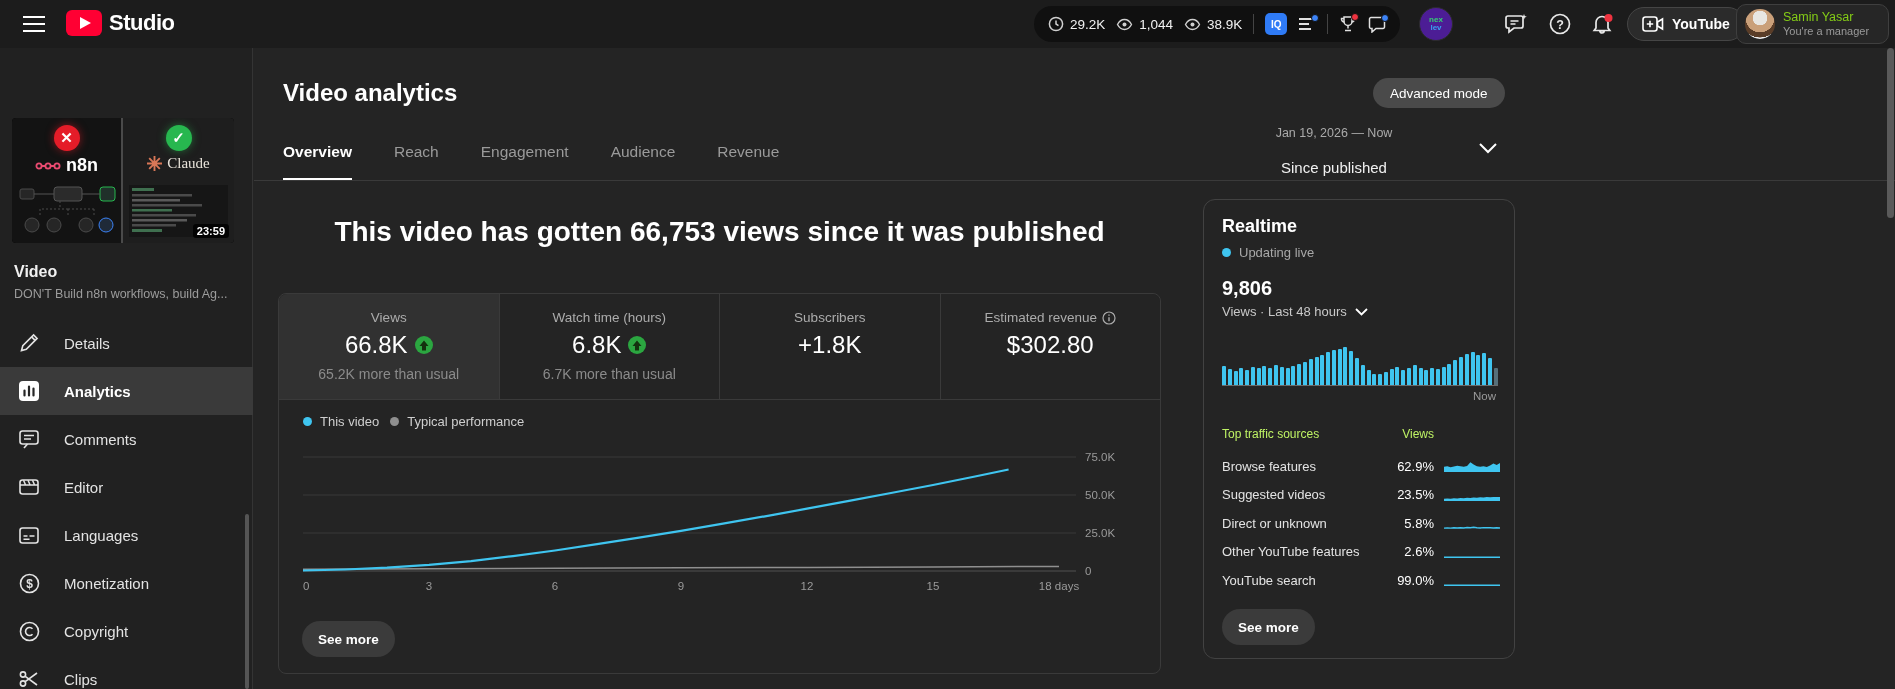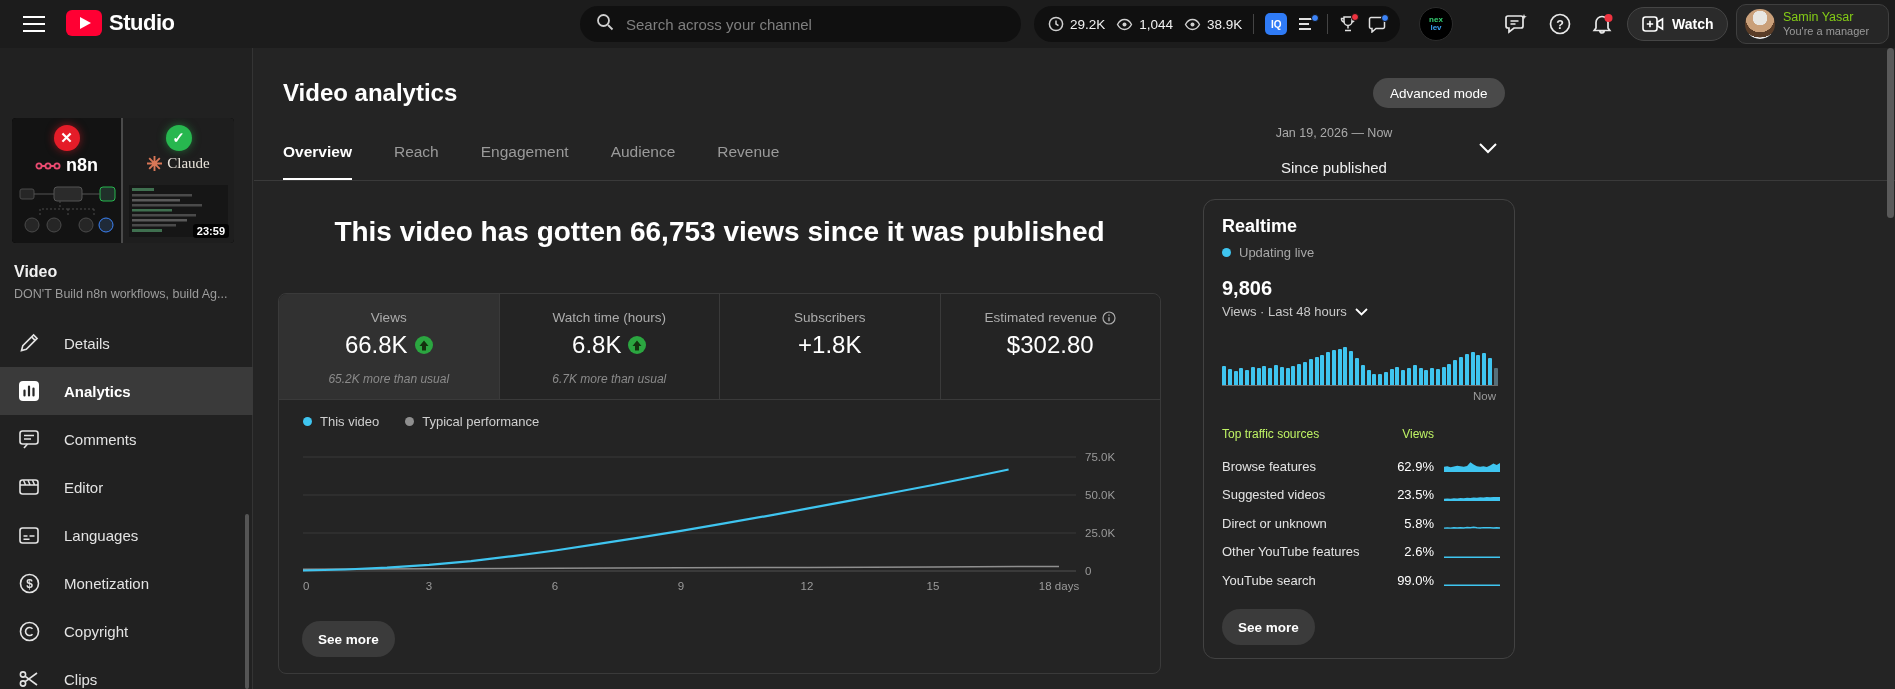--- a/index.html
+++ b/index.html
@@ -16,21 +16,21 @@
   .search-pill { position:absolute; left:580px; top:6px; width:441px; height:36px; background:#101010; border-radius:18px; display:flex; align-items:center; padding:0 8px 0 16px; }
   .search-input { flex:1; background:transparent; border:none; outline:none; color:#ddd; font-size:15px; margin-left:12px; font-family:"Liberation Sans", sans-serif; }
   .search-input::placeholder { color:#7f7f7f; }
   .stats-pill { position:absolute; left:1034px; top:6px; height:36px; background:#101010; border-radius:18px; display:flex; align-items:center; padding:0 14px; gap:11px; }
   .stat-item { display:flex; align-items:center; gap:6px; font-size:13.5px; color:#f1f1f1; cursor:pointer; }
   .pill-divider { width:1px; height:20px; background:#444; }
   .vidiq { width:22px; height:22px; border-radius:5px; background:#2f7bf6; color:#fff; font-size:10px; font-weight:bold; display:flex; align-items:center; justify-content:center; cursor:pointer; }
   .mini-icon { position:relative; cursor:pointer; display:flex; align-items:center; }
   .dot { position:absolute; width:8px; height:8px; border-radius:50%; border:1.5px solid #101010; }
   .dot.blue { background:#3b82f6; } .dot.red { background:#ef3340; }
-  .nexlev { position:absolute; left:1419px; top:7px; width:34px; height:34px; border-radius:50%; background:#000000; border:1px solid #2c2c2c; display:flex; flex-direction:column; align-items:center; justify-content:center; line-height:8px; cursor:pointer; }
+  .nexlev { position:absolute; left:1419px; top:7px; width:34px; height:34px; border-radius:50%; background:#4c1d95; border:1px solid #2c2c2c; display:flex; flex-direction:column; align-items:center; justify-content:center; line-height:8px; cursor:pointer; }
   .nexlev span { font-size:8px; font-weight:bold; }
   .nexlev .l1 { color:#35d073; } .nexlev .l2 { color:#3aa0f0; }
   .top-icon { position:absolute; top:12px; width:26px; height:26px; cursor:pointer; }
   .create-btn { position:absolute; left:1627px; top:7px; height:34px; padding:0 14px; border-radius:17px; background:#2b2b2b; border:1px solid #454545; display:flex; align-items:center; gap:8px; font-size:14px; font-weight:bold; color:#fff; cursor:pointer; }
   .account { position:absolute; left:1736px; top:4px; width:153px; height:40px; border-radius:10px; background:#262626; border:1px solid #3f3f3f; display:flex; align-items:center; gap:8px; padding:0 8px; cursor:pointer; }
   .avatar { width:30px; height:30px; border-radius:50%; background:radial-gradient(circle at 50% 30%, #e8e6e2 0 28%, #caa07a 29% 55%, #5a3d28 56% 75%, #efefef 76%); flex:none; }
   .acct-name { font-size:12.5px; color:#84cc16; line-height:15px; }
   .acct-role { font-size:11px; color:#9a9a9a; line-height:13px; }
 
   
@@ -75,22 +75,22 @@
   
   .headline { position:absolute; left:278px; top:216px; width:883px; text-align:center; font-size:28px; font-weight:bold; color:#fff; }
   .analytics-card { position:absolute; left:278px; top:293px; width:883px; height:381px; border:1px solid #3a3a3a; border-radius:8px; }
   .metric-row { display:flex; height:106px; border-bottom:1px solid #3a3a3a; border-radius:8px 8px 0 0; overflow:hidden; }
   .metric { flex:1; text-align:center; padding-top:16px; cursor:pointer; background:#242424; }
   .metric + .metric { border-left:1px solid #3a3a3a; }
   .metric.selected { background:#313131; }
   .metric-label { font-size:13.5px; color:#acacac; display:flex; align-items:center; justify-content:center; gap:5px; }
   .metric-value { margin-top:6px; font-size:24px; color:#fff; display:flex; align-items:center; justify-content:center; gap:7px; }
   .trend-up { width:18px; height:18px; border-radius:50%; background:#2ba640; display:flex; align-items:center; justify-content:center; }
-  .metric-sub { margin-top:13px; font-size:12px; color:#8b8b8b;font-style:italic; }
-  .legend { position:absolute; left:24px; top:120px; display:flex; gap:26px; align-items:center; }
+  .metric-sub { margin-top:7px; font-size:14px; color:#8b8b8b; }
+  .legend { position:absolute; left:24px; top:120px; display:flex; gap:11px; align-items:center; }
   .legend-item { display:flex; align-items:center; gap:8px; font-size:13px; color:#cfcfcf; }
   .legend-dot { width:9px; height:9px; border-radius:50%; }
   #main-chart { position:absolute; left:18px; top:146px; }
   #main-chart text { font-family:"Liberation Sans", sans-serif; font-size:11.5px; fill:#9a9a9a; }
   .see-more { position:absolute; left:23px; top:327px; height:36px; padding:0 16px; border-radius:18px; background:#3b3b3b; color:#fff; font-size:13.5px; font-weight:bold; display:flex; align-items:center; cursor:pointer; }
 
   
   .rt-panel { position:absolute; left:1203px; top:199px; width:312px; height:460px; border:1px solid #424242; border-radius:12px; }
   .rt-title { position:absolute; left:18px; top:16px; font-size:18px; font-weight:bold; color:#fff; }
   .rt-status { position:absolute; left:18px; top:45px; display:flex; align-items:center; gap:8px; font-size:13px; color:#a8a8a8; }
@@ -124,29 +124,20 @@
           <path d="M1 3h22M1 10h22M1 17h22" stroke="#fff" stroke-width="2"></path>
         </svg>
     </div>
     <div class="logo">
       <span class="yt-badge">
           <span class="tri"></span>
         </span>
       <span class="logo-text">Studio</span>
     </div>
 
-    <div class="search-pill">
-      <span>
-        <svg width="18" height="18" viewBox="0 0 18 18">
-            <circle cx="7.5" cy="7.5" r="5.5" fill="none" stroke="#cfcfcf" stroke-width="1.8"></circle>
-            <path d="M12 12l4.5 4.5" stroke="#cfcfcf" stroke-width="1.8"></path>
-          </svg>
-      </span>
-      <input class="search-input" placeholder="Search across your channel" style="">
-    </div>
 
     <div class="stats-pill">
       <span class="stat-item">
         <svg width="16" height="16" viewBox="0 0 16 16">
             <circle cx="8" cy="8" r="6.6" fill="none" stroke="#cfcfcf" stroke-width="1.5"></circle>
             <path d="M8 4.5V8l2.5 1.6" fill="none" stroke="#cfcfcf" stroke-width="1.5"></path>
           </svg>
         <span>29.2K</span>
       </span>
       <span class="stat-item">
@@ -211,21 +202,21 @@
           <circle cx="18.5" cy="6" r="4" fill="#ef3340"></circle>
         </svg>
     </div>
 
     <div class="create-btn">
       <svg width="22" height="16" viewBox="0 0 22 16">
           <rect x="1" y="1" width="14" height="14" rx="2.5" fill="none" stroke="#fff" stroke-width="1.6"></rect>
           <path d="M15.5 6l5-3v10l-5-3z" fill="none" stroke="#fff" stroke-width="1.6"></path>
           <path d="M8 4.8v6.4M4.8 8h6.4" stroke="#fff" stroke-width="1.6"></path>
         </svg>
-      <span>Watch</span>
+      <span>YouTube</span>
     </div>
 
     <div class="account">
       <span class="avatar"></span>
       <span>
         <div class="acct-name">Samin Yasar</div>
         <div class="acct-role">You're a manager</div>
       </span>
     </div>
   </header>

